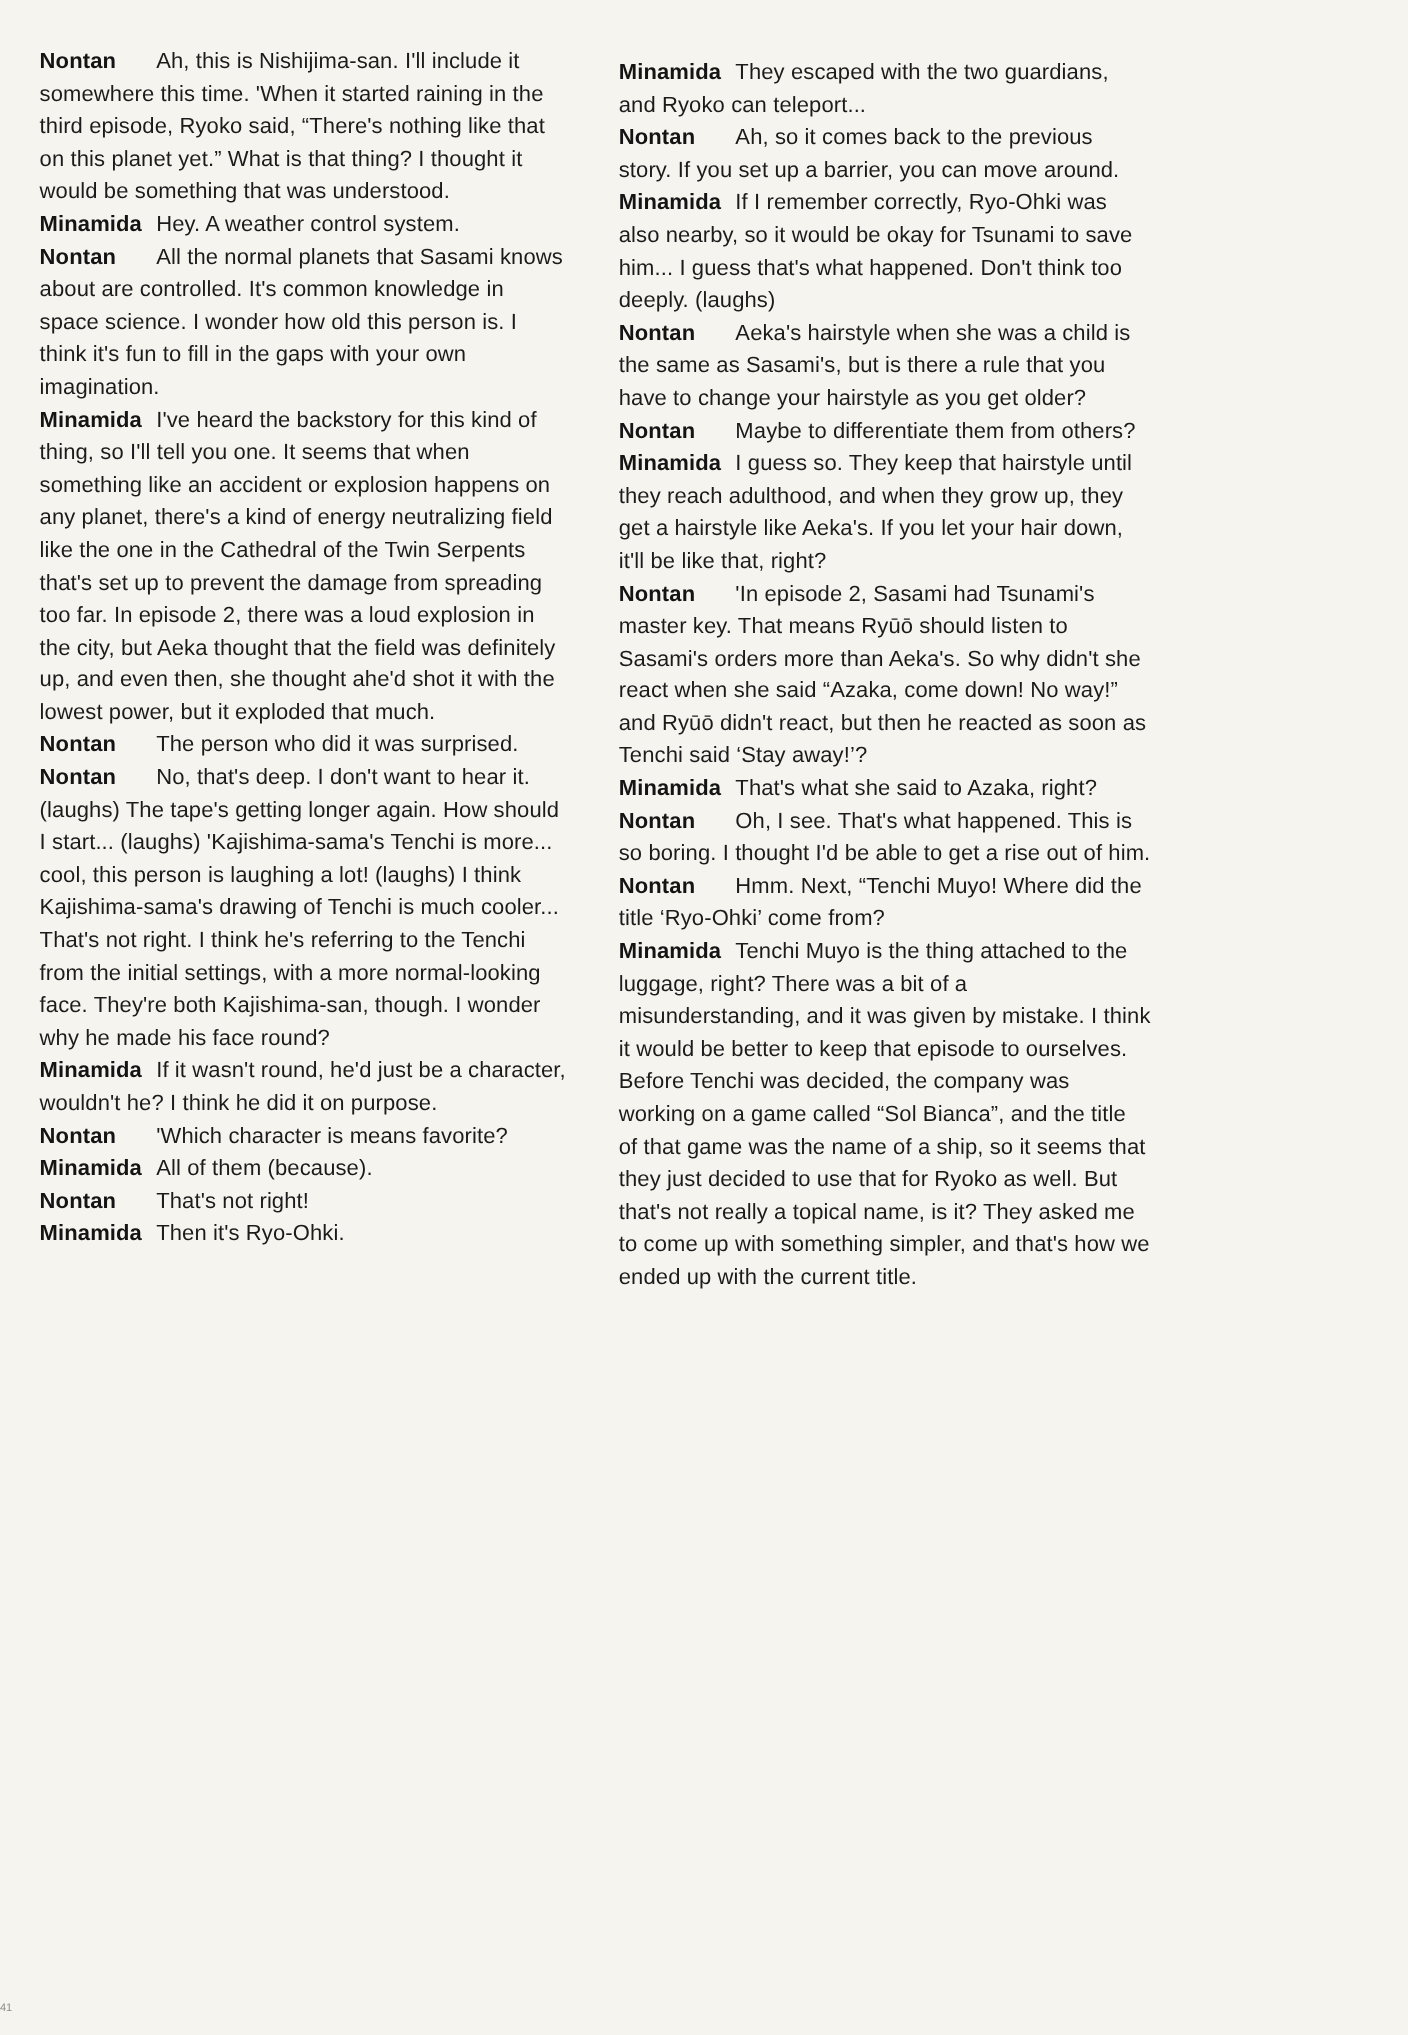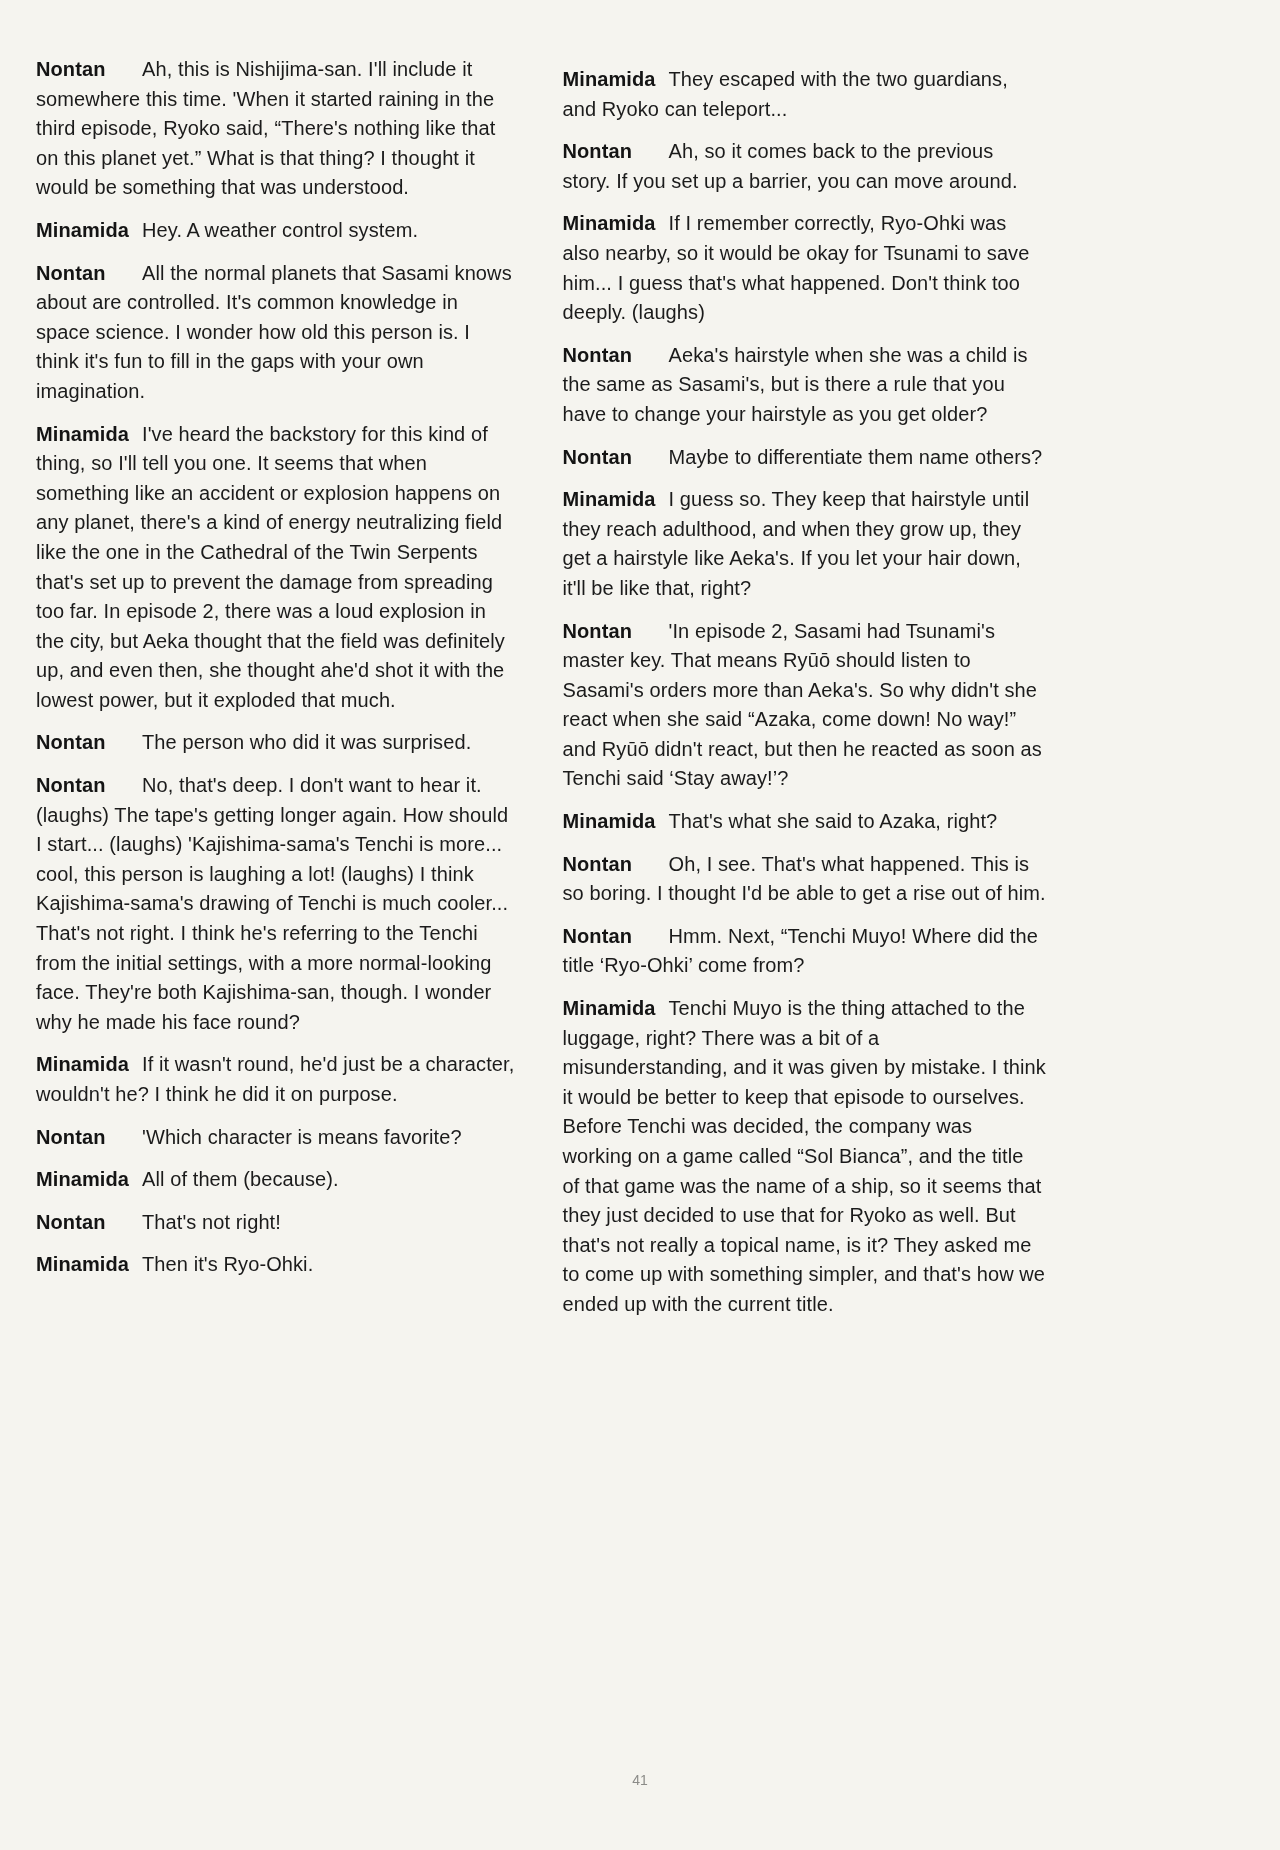--- a/index.html
+++ b/index.html
@@ -33,29 +33,27 @@
   .entry {
     margin: 0;
     text-align: left;
   }
   .speaker {
     display: inline-block;
     min-width: 97px;
     margin-right: 9px;
     font-weight: bold;
     color: #141414;
-    margin-top: 13px;
   }
   .page-number {
     position: absolute;
     left: 0;
     width: 1280px;
-    top: 1772px;
-    text-align: center;
-    font-size: 14px;
+    top: 1820px;
+    font-size: 10px;
     color: #8b8b88;
   }
 </style>
 </head>
 <body>
 
 <div class="page">
   <div class="column column-left">
   <p class="entry"><span class="speaker">Nontan</span><span>Ah, this is Nishijima-san. I'll include it somewhere this time. 'When it started raining in the third episode, Ryoko said, “There's nothing like that on this planet yet.” What is that thing? I thought it would be something that was understood.</span></p>
 
@@ -84,21 +82,21 @@
   <div class="column column-right">
   <p class="entry"><span class="speaker">Minamida</span><span>They escaped with the two guardians, and Ryoko can teleport...</span></p>
 
   <p class="entry"><span class="speaker">Nontan</span><span>Ah, so it comes back to the previous story. If you set up a barrier, you can move around.</span></p>
 
   <p class="entry"><span class="speaker">Minamida</span><span>If I remember correctly, Ryo-Ohki was also nearby, so it would be okay for Tsunami to save him... I guess that's what happened. Don't think too deeply. (laughs)</span></p>
 
   <p class="entry"><span class="speaker">Nontan</span><span>Aeka's hairstyle when she was a child is the same as Sasami's, but is there a rule that you have to change your hairstyle as you get older?</span></p>
 
 
-  <p class="entry"><span class="speaker">Nontan</span><span>Maybe to differentiate them name others?</span></p>
+  <p class="entry"><span class="speaker">Nontan</span><span>Maybe to differentiate them from others?</span></p>
 
   <p class="entry"><span class="speaker">Minamida</span><span>I guess so. They keep that hairstyle until they reach adulthood, and when they grow up, they get a hairstyle like Aeka's. If you let your hair down, it'll be like that, right?</span></p>
 
   <p class="entry"><span class="speaker">Nontan</span><span>'In episode 2, Sasami had Tsunami's master key. That means Ryūō should listen to Sasami's orders more than Aeka's. So why didn't she react when she said “Azaka, come down! No way!” and Ryūō didn't react, but then he reacted as soon as Tenchi said ‘Stay away!’?</span></p>
 
   <p class="entry"><span class="speaker">Minamida</span><span>That's what she said to Azaka, right?</span></p>
 
   <p class="entry"><span class="speaker">Nontan</span><span>Oh, I see. That's what happened. This is so boring. I thought I'd be able to get a rise out of him.</span></p>
 
 

